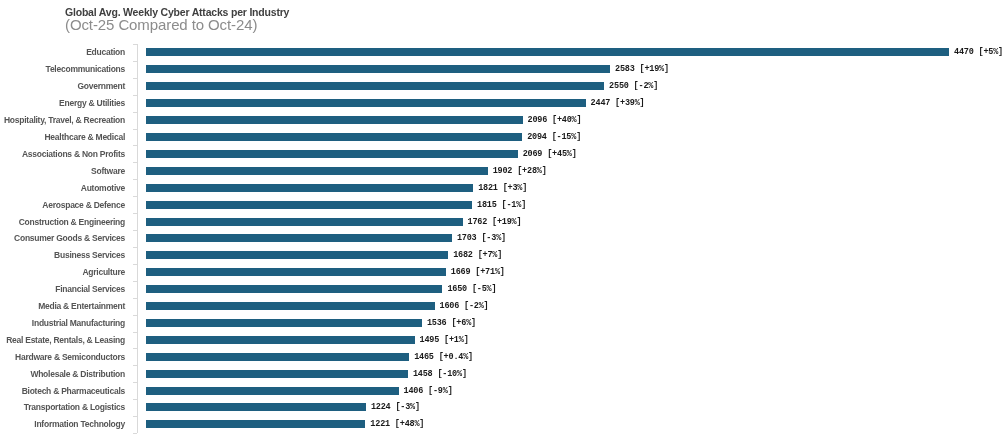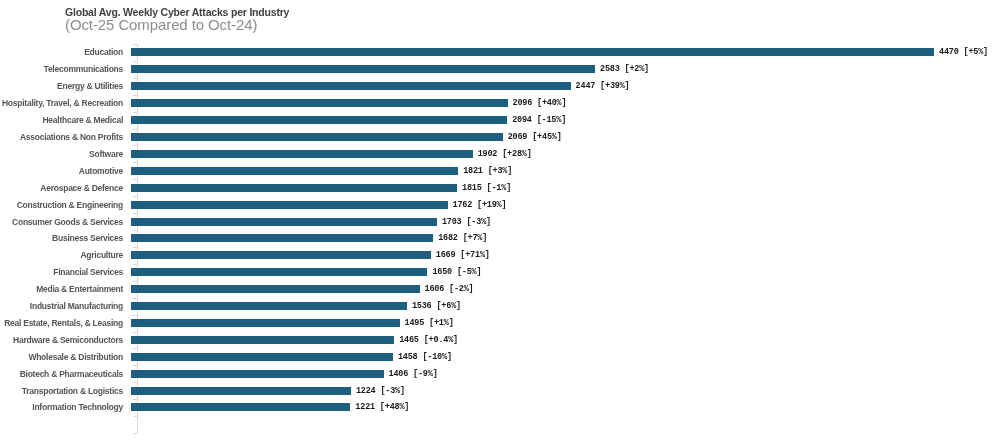--- a/index.html
+++ b/index.html
@@ -67,24 +67,24 @@
     display: flex;
     flex-direction: column;
   }
   .bar-row {
     height: 16.913px;
     flex: none;
     display: flex;
     align-items: center;
   }
   .category-label {
-    width: 130px;
+    width: 145px;
     flex: none;
     text-align: right;
-    padding-right: 7px;
+    padding-right: 20px;
     box-sizing: border-box;
     font-size: 8.5px;
     font-weight: bold;
     color: #555555;
     letter-spacing: -0.25px;
     white-space: nowrap;
   }
   .bar-track {
     flex: 1;
     display: flex;
@@ -146,21 +146,28 @@
           <span class="category-label">Education</span>
           <div class="bar-track">
             <div class="bar" style="width: 803px; background: rgb(30, 95, 128);"></div>
             <span class="value-label">4470 [+5%]</span>
           </div>
         </div>
         <div class="bar-row">
           <span class="category-label">Telecommunications</span>
           <div class="bar-track">
             <div class="bar" style="width: 464.015px; background: rgb(30, 95, 128);"></div>
-            <span class="value-label">2583 [+2%]</span>
+            <span class="value-label">2583 [+19%]</span>
+          </div>
+        </div>
+        <div class="bar-row">
+          <span class="category-label">Government</span>
+          <div class="bar-track">
+            <div class="bar" style="width: 458.087px; background: rgb(30, 95, 128);"></div>
+            <span class="value-label">2550 [-2%]</span>
           </div>
         </div>
         <div class="bar-row">
           <span class="category-label">Energy &amp; Utilities</span>
           <div class="bar-track">
             <div class="bar" style="width: 439.584px; background: rgb(30, 95, 128);"></div>
             <span class="value-label">2447 [+39%]</span>
           </div>
         </div>
         <div class="bar-row">

